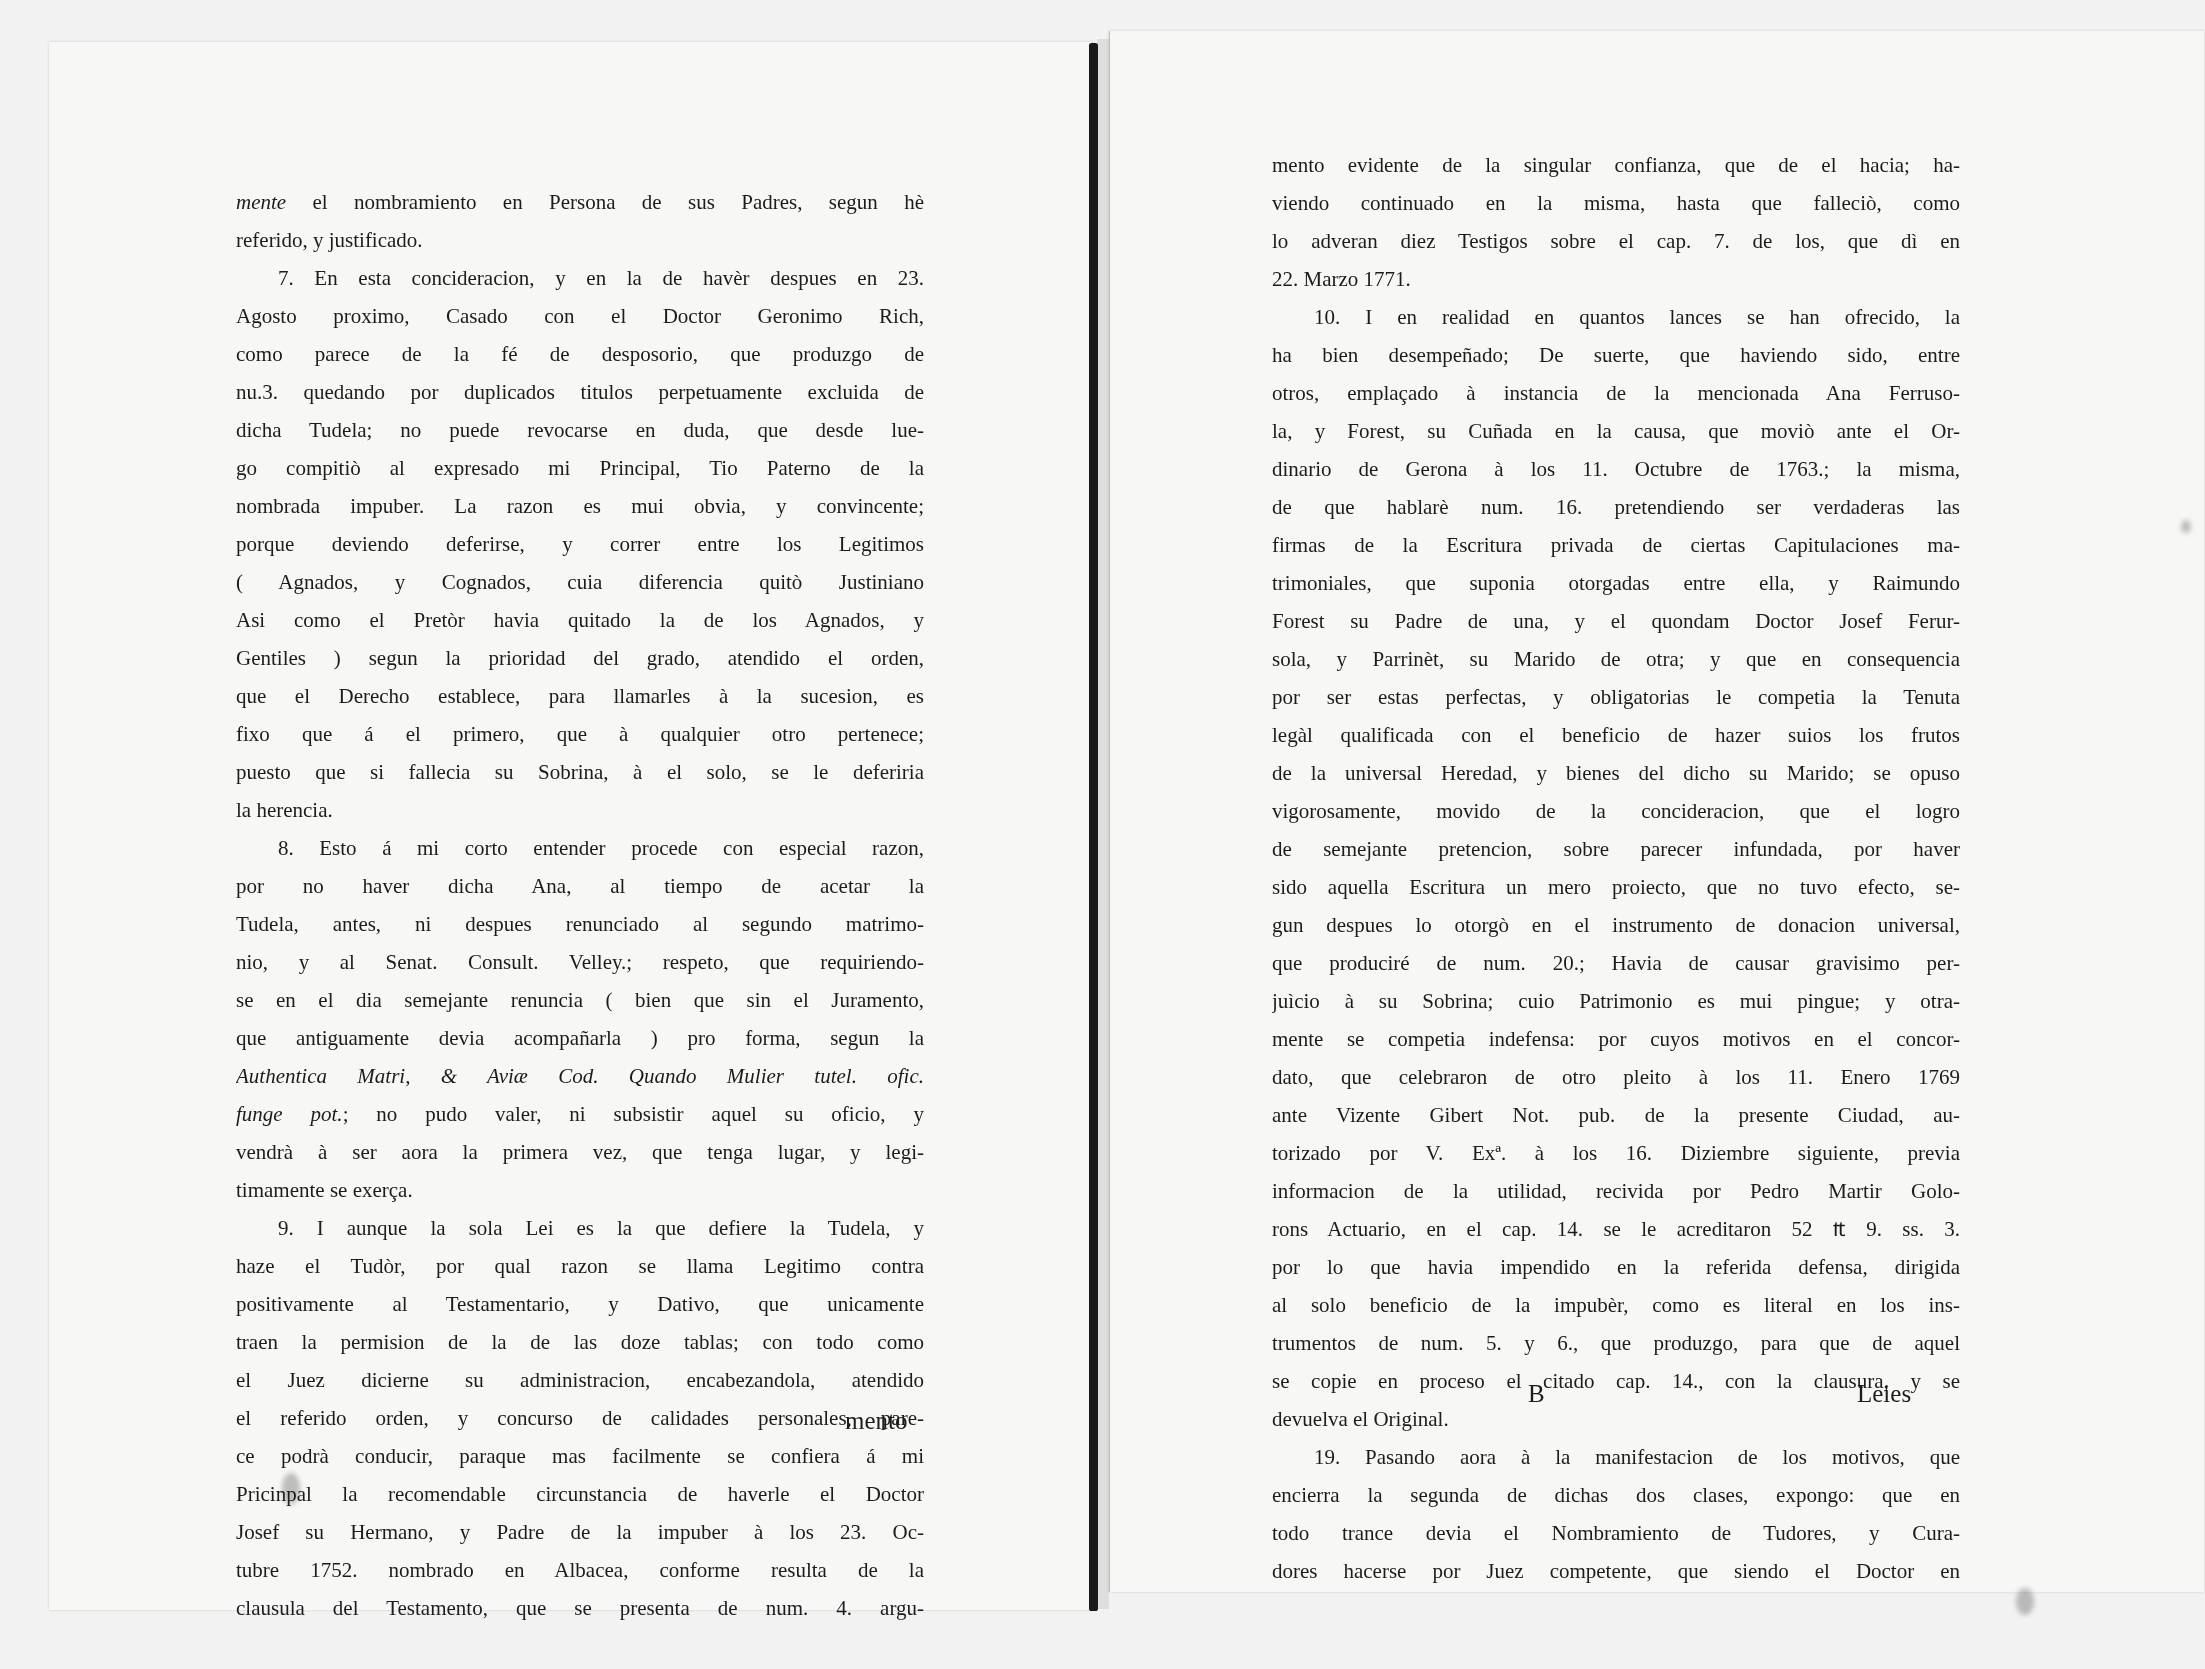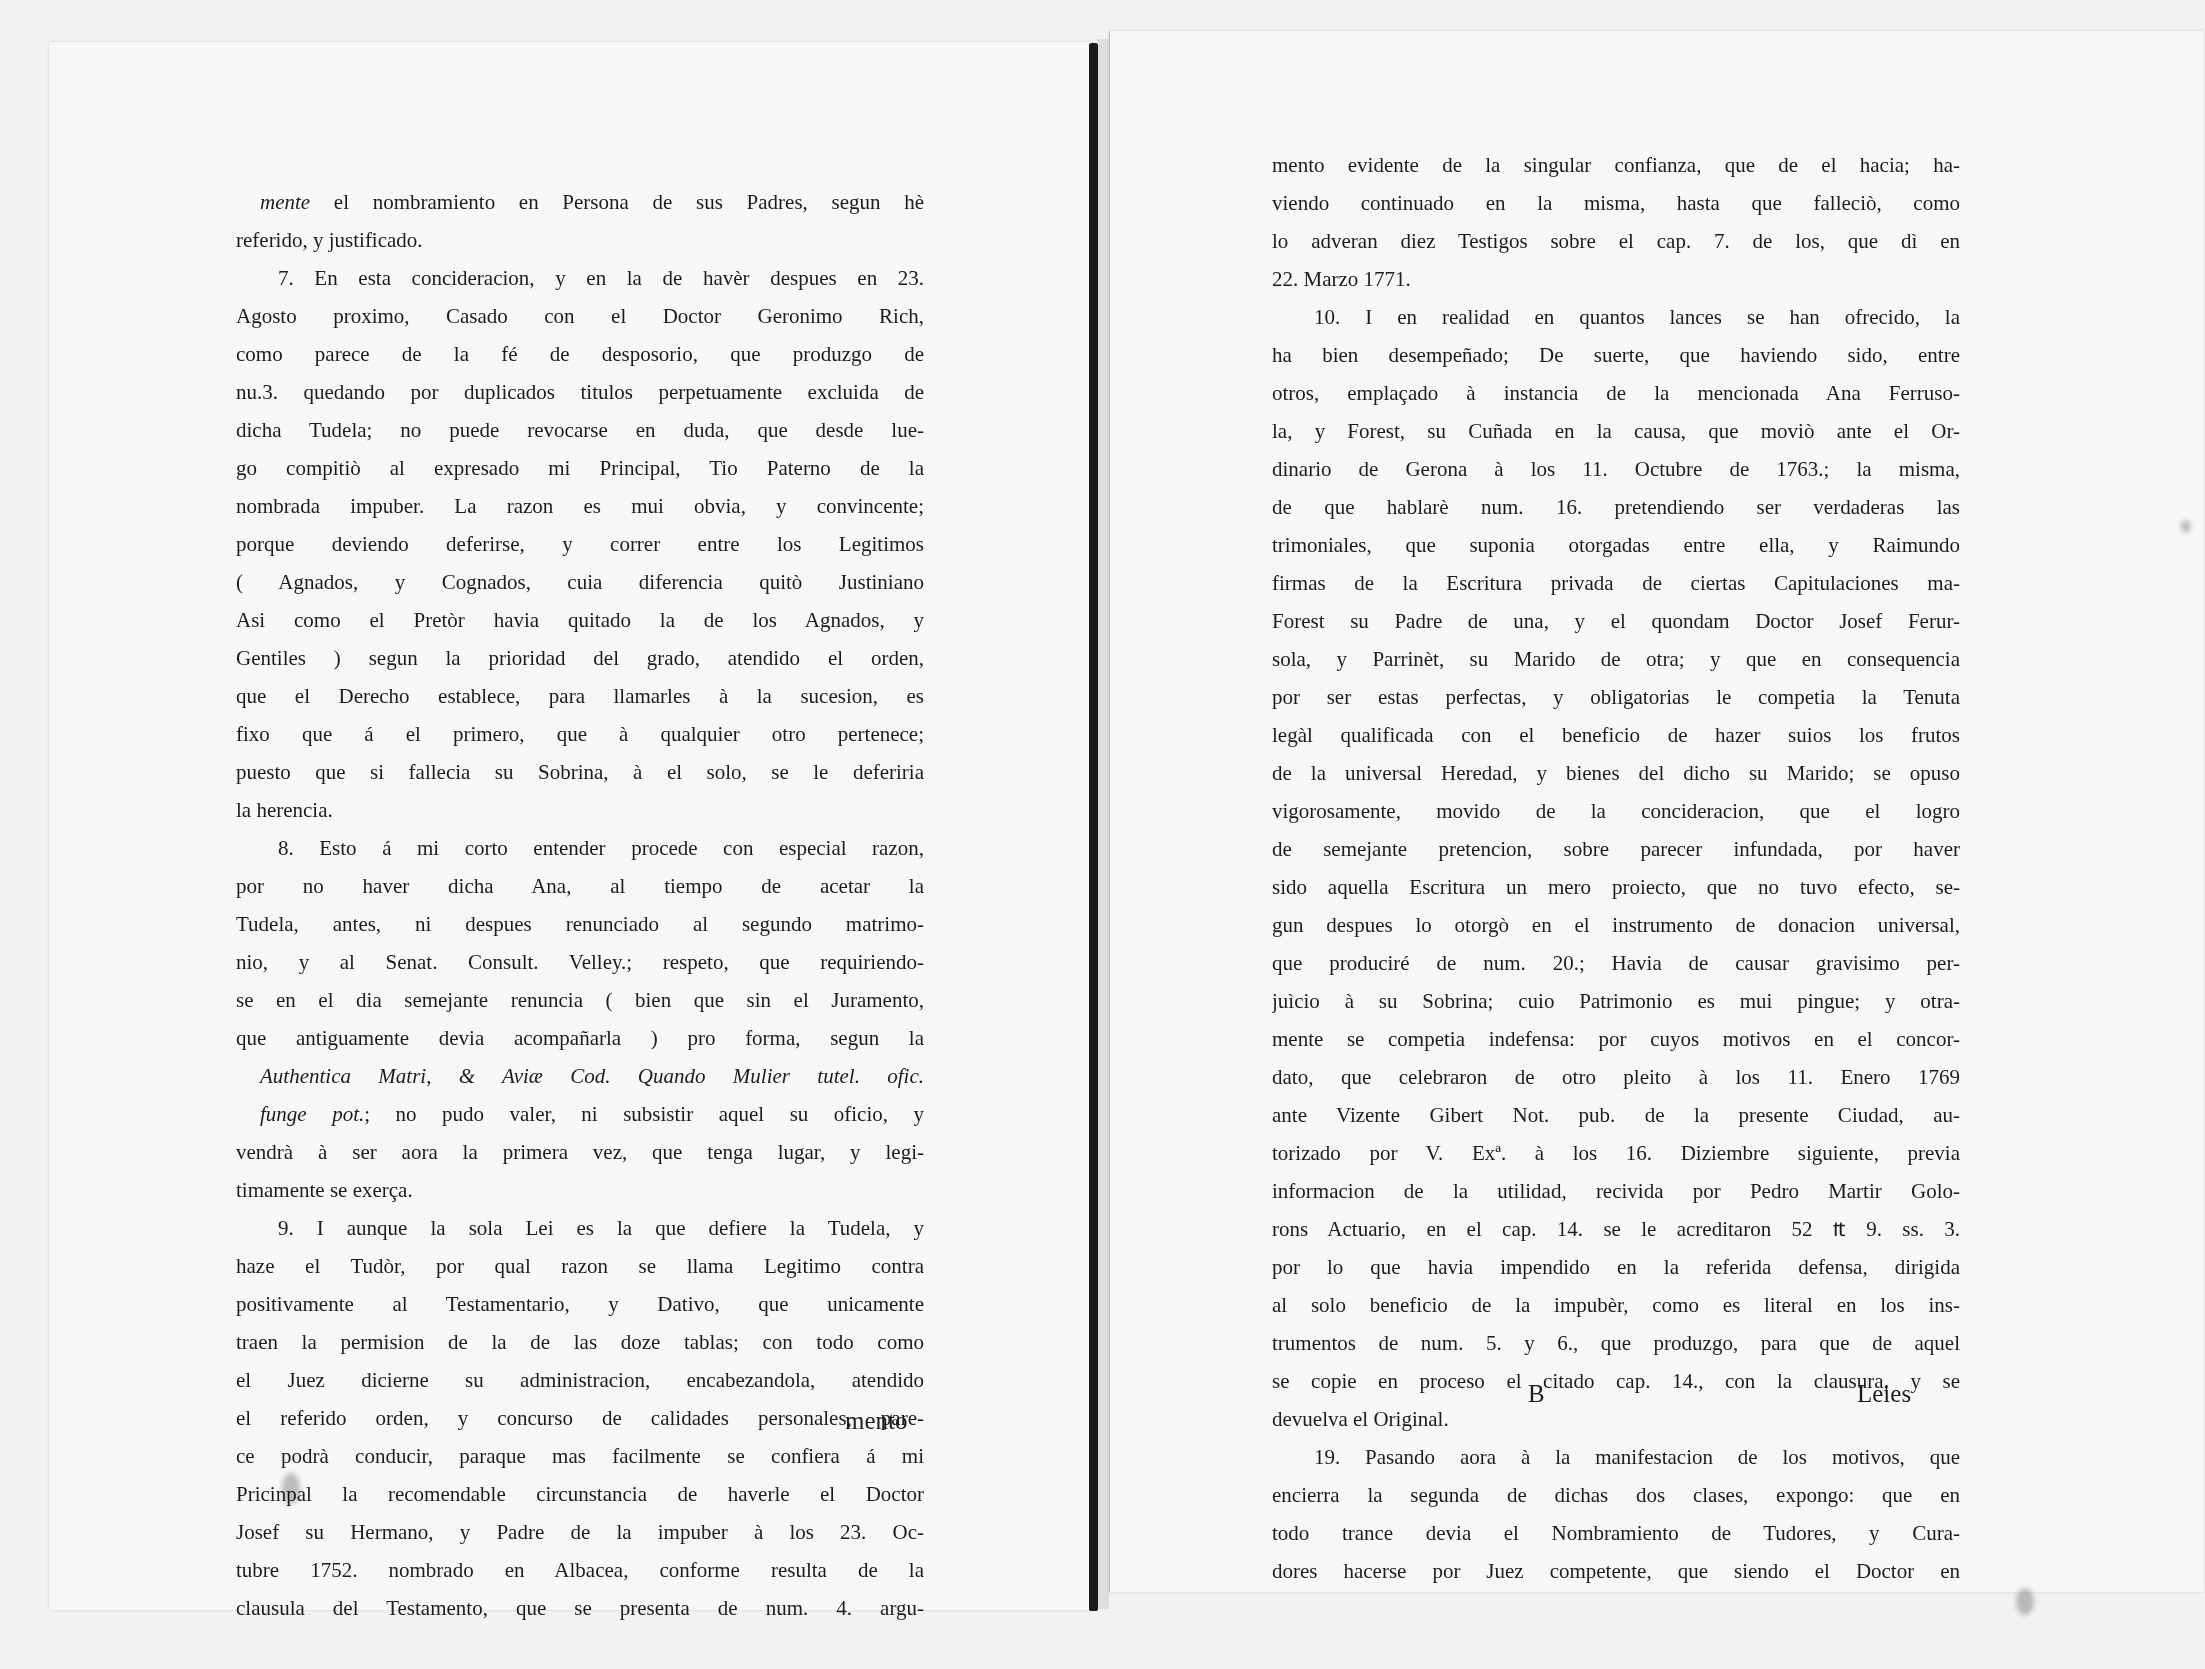--- a/index.html
+++ b/index.html
@@ -29,21 +29,21 @@
   .left-text { left:236px; top:183px; width:688px; }
   .right-text { left:1272px; top:146px; width:688px; }
   .line { display:block; white-space:nowrap; overflow:hidden; height:38px; }
   .line.last { text-align-last:left; }
   .indent { padding-left:42px; }
   .catch { position:absolute; font-family:"Liberation Serif",serif; font-size:25px; color:#1c1c1c; }
   .catch-left { left:845px; top:1407px; }
   .sig { left:1528px; top:1380px; }
   .catch-right { left:1857px; top:1380px; }
   .smudge { position:absolute; border-radius:50%; background:rgba(80,80,80,0.35); filter:blur(2.6px); }
-  i { font-style:italic;margin-left:24px; }
+  i { font-style:italic; }
 </style>
 </head>
 <body>
 
 <div class="bg-top"></div>
 <div class="page page-left"></div>
 <div class="spine-gap"></div>
 <div class="page page-right"></div>
 <div class="spine"></div>
 
@@ -97,22 +97,22 @@
     <span class="line">mento evidente de la singular confianza, que de el hacia; ha-</span>
     <span class="line">viendo continuado en la misma, hasta que falleciò, como</span>
     <span class="line">lo adveran diez Testigos sobre el cap. 7. de los, que dì en</span>
     <span class="line last">22. Marzo 1771.</span>
     <span class="line indent">10.  I en realidad en quantos lances se han ofrecido, la</span>
     <span class="line">ha bien desempeñado; De suerte, que haviendo sido, entre</span>
     <span class="line">otros, emplaçado à instancia de la mencionada Ana Ferruso-</span>
     <span class="line">la, y Forest, su Cuñada en la causa, que moviò ante el Or-</span>
     <span class="line">dinario de Gerona à los 11. Octubre de 1763.; la misma,</span>
     <span class="line">de que hablarè num. 16. pretendiendo ser verdaderas las</span>
+    <span class="line">firmas de la Escritura privada de ciertas Capitulaciones ma-</span>
     <span class="line">trimoniales, que suponia otorgadas entre ella, y Raimundo</span>
-    <span class="line">firmas de la Escritura privada de ciertas Capitulaciones ma-</span>
     <span class="line">Forest su Padre de una, y el quondam Doctor Josef Ferur-</span>
     <span class="line">sola, y Parrinèt, su Marido de otra; y que en consequencia</span>
     <span class="line">por ser estas perfectas, y obligatorias le competia la Tenuta</span>
     <span class="line">legàl qualificada con el beneficio de hazer suios los frutos</span>
     <span class="line">de la universal Heredad, y bienes del dicho su Marido; se opuso</span>
     <span class="line">vigorosamente, movido de la concideracion, que el logro</span>
     <span class="line">de semejante pretencion, sobre parecer infundada, por haver</span>
     <span class="line">sido aquella Escritura un mero proiecto, que no tuvo efecto, se-</span>
     <span class="line">gun despues lo otorgò en el instrumento de donacion universal,</span>
     <span class="line">que produciré de num. 20.; Havia de causar gravisimo per-</span>

